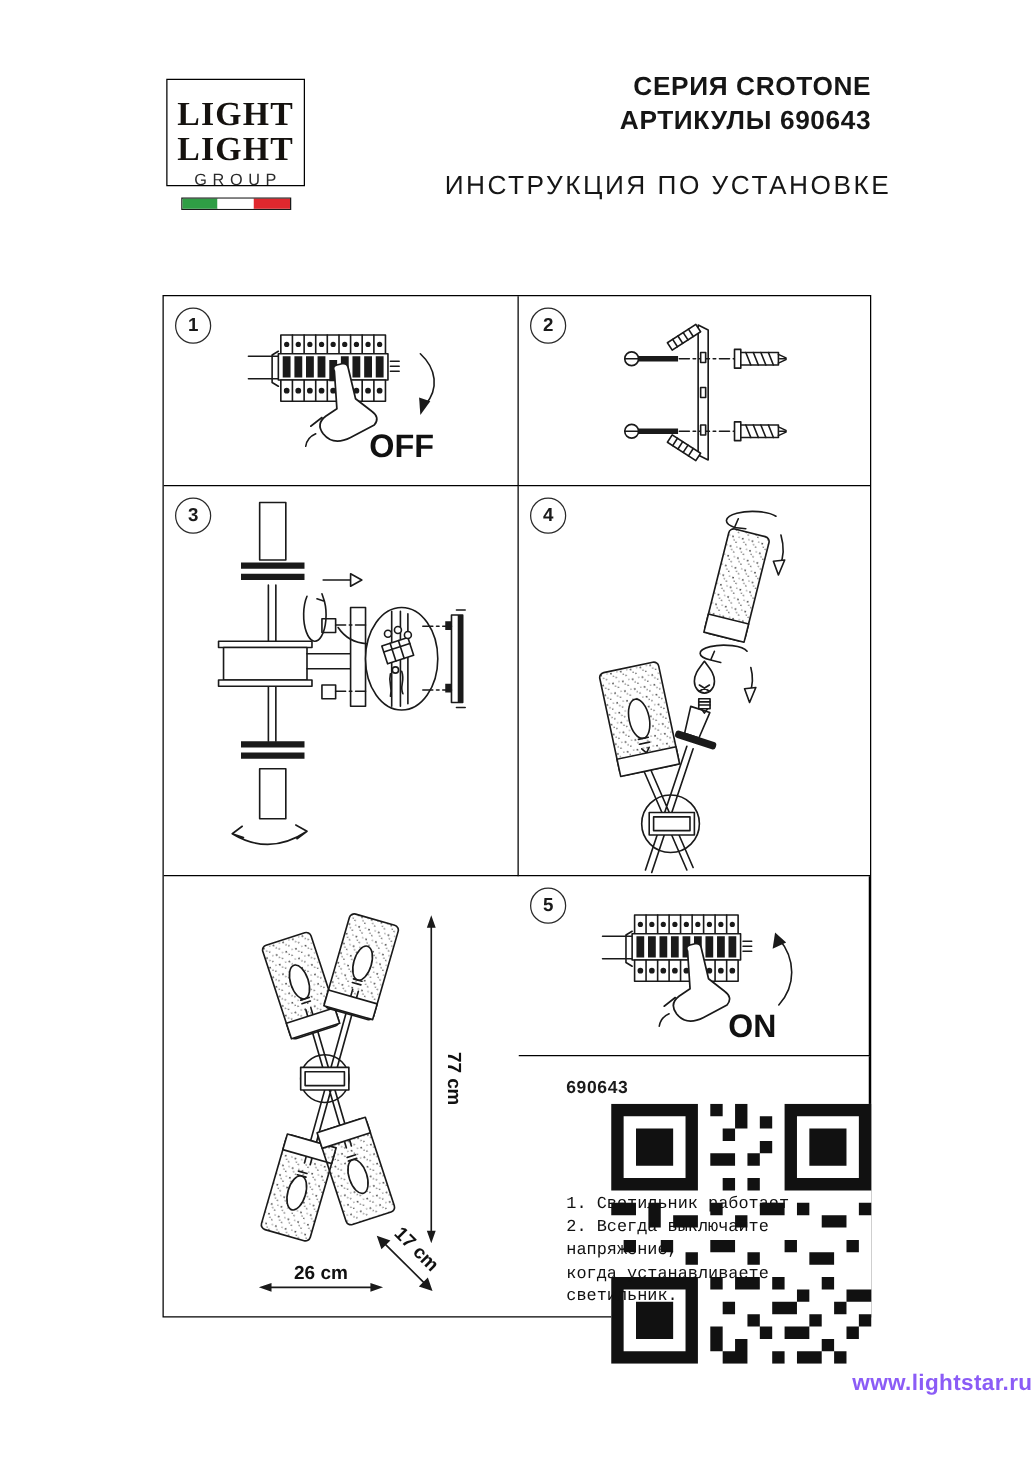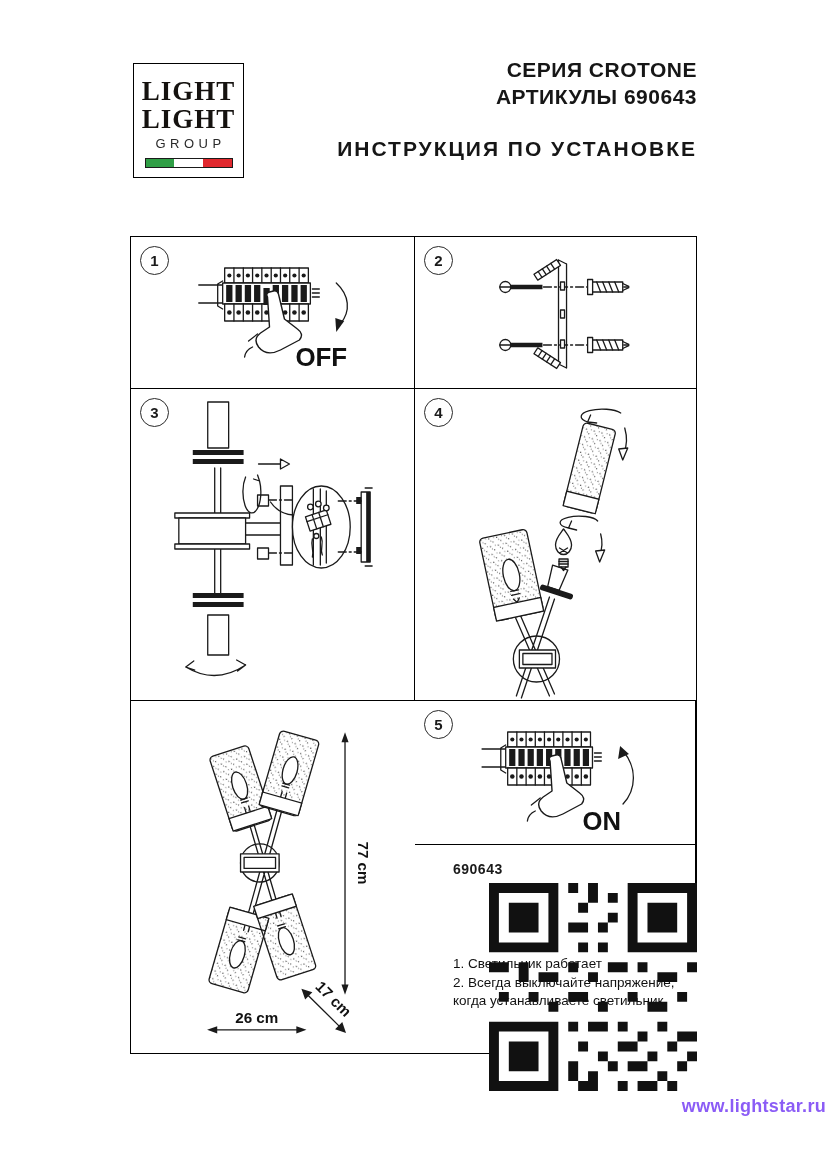--- a/index.html
+++ b/index.html
@@ -1,31 +1,31 @@
 <!DOCTYPE html>
 <html><head>
 <meta charset="utf-8">
 <style>
   html,body{margin:0;padding:0;background:#fff;}
   .page{position:relative;width:826px;height:1169px;background:#fff;overflow:hidden;
         font-family:"Liberation Sans",sans-serif;color:#1a1a1a;}
   .abs{position:absolute;}
 
   
-  .logo-box{left:133px;top:63px;width:111px;height:115px;border:1.5px solid #000;
+  .logo-box{left:133px;top:63px;width:111px;height:86px;border:1.5px solid #000;
             text-align:center;box-sizing:border-box;background:#fff;}
   .logo-word{font-family:"Liberation Serif",serif;font-weight:700;font-size:27px;line-height:28px;
              letter-spacing:1px;color:#15120f;}
   .logo-word.first{margin-top:13px;}
   .logo-group{font-size:13px;letter-spacing:4.5px;margin-top:3px;color:#2a2a2a;padding-left:4px;}
   .flag{margin:7px auto 0;width:86px;height:8px;border:1px solid #1a1a1a;display:flex;box-sizing:content-box;}
   .flag div{flex:1;height:100%;}
   .title-top{right:129px;top:56px;text-align:right;font-weight:700;font-size:21px;line-height:27px;
              letter-spacing:.5px;color:#161616;}
-  .title-sub{right:129px;top:136px;text-align:right;font-weight:700;font-size:21px;line-height:26px;
+  .title-sub{right:113px;top:136px;text-align:right;font-weight:400;font-size:21px;line-height:26px;
              letter-spacing:2px;color:#161616;}
 
   
   .sheet{left:130px;top:236px;width:567px;height:818px;border:1.5px solid #000;box-sizing:border-box;
          display:grid;grid-template-columns:284px 1fr;grid-template-rows:152px 312px 144px 1fr;background:#fff;}
   .cell{position:relative;box-sizing:border-box;}
   .br{border-right:1.5px solid #000;}
   .bb{border-bottom:1.5px solid #000;}
   .span2{grid-row:3 / 5;}
   .stepnum{position:absolute;left:9px;top:9px;width:27px;height:27px;border:1.6px solid #2a2a2a;
@@ -41,21 +41,21 @@
   .hand{fill:#fff;stroke:#1a1a1a;stroke-width:1.4;stroke-linejoin:round;}
   .dash{stroke-dasharray:8 3 2 3;}
   .shade4{fill:url(#sp4);stroke:#1a1a1a;stroke-width:1.3;}
   .shade6{fill:url(#sp6);stroke:#1a1a1a;stroke-width:1.3;}
   text.big{font:600 26px "Liberation Sans",sans-serif;fill:#111;}
   text.dim{font:700 15px "Liberation Sans",sans-serif;fill:#111;}
 
   
   .article{position:absolute;left:38px;top:16px;font-weight:700;font-size:14px;letter-spacing:.5px;}
   .qr{position:absolute;left:38px;top:38px;}
-  .notes{position:absolute;left:38px;top:110px;font-size:13.5px;line-height:18.5px;color:#111;}
+  .notes{position:absolute;left:38px;top:110px;font-size:13.5px;line-height:18.5px;color:#111;font-family:Liberation Mono, monospace;}
 
   
   .footer{left:0;top:1096px;width:100%;text-align:right;font-weight:700;font-size:18px;
           letter-spacing:.3px;color:#8b5cf6;}
 </style>
 </head>
 <body>
 
 <div class="page">
 

